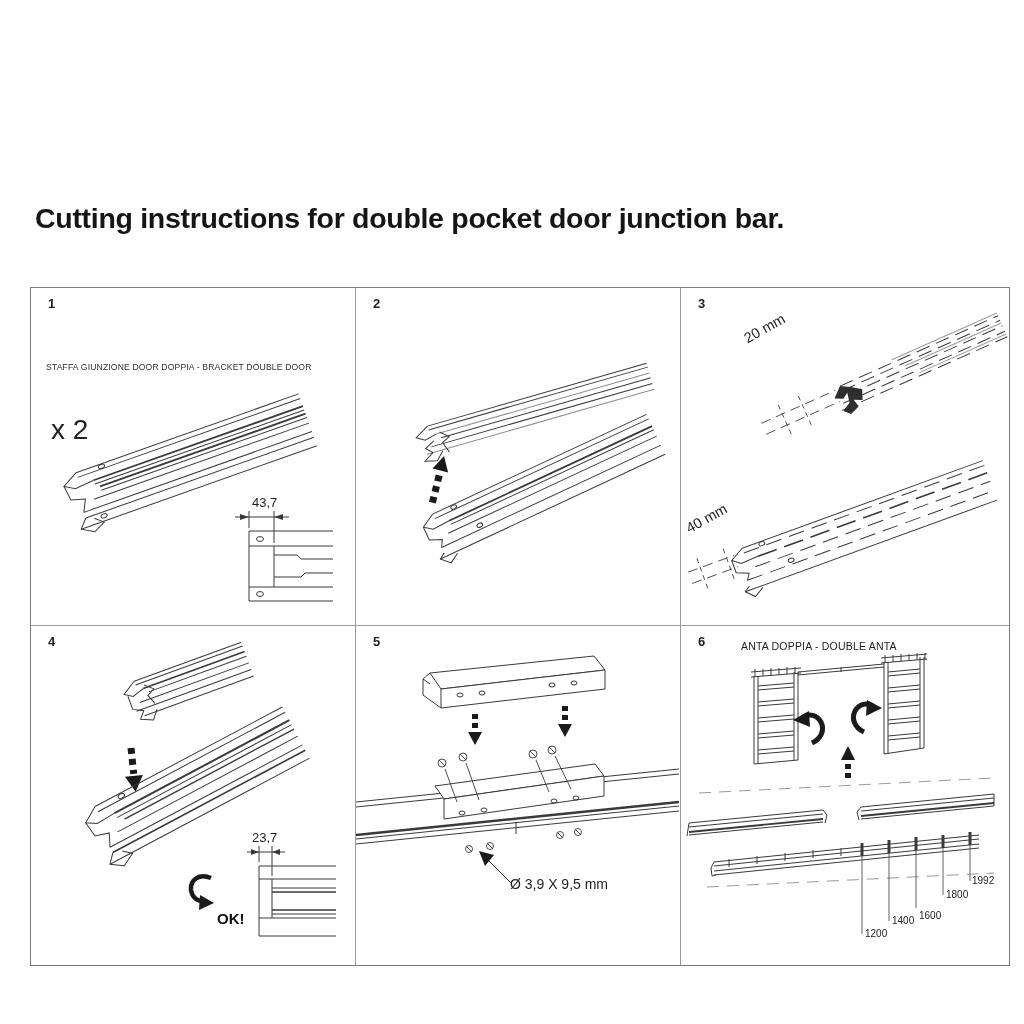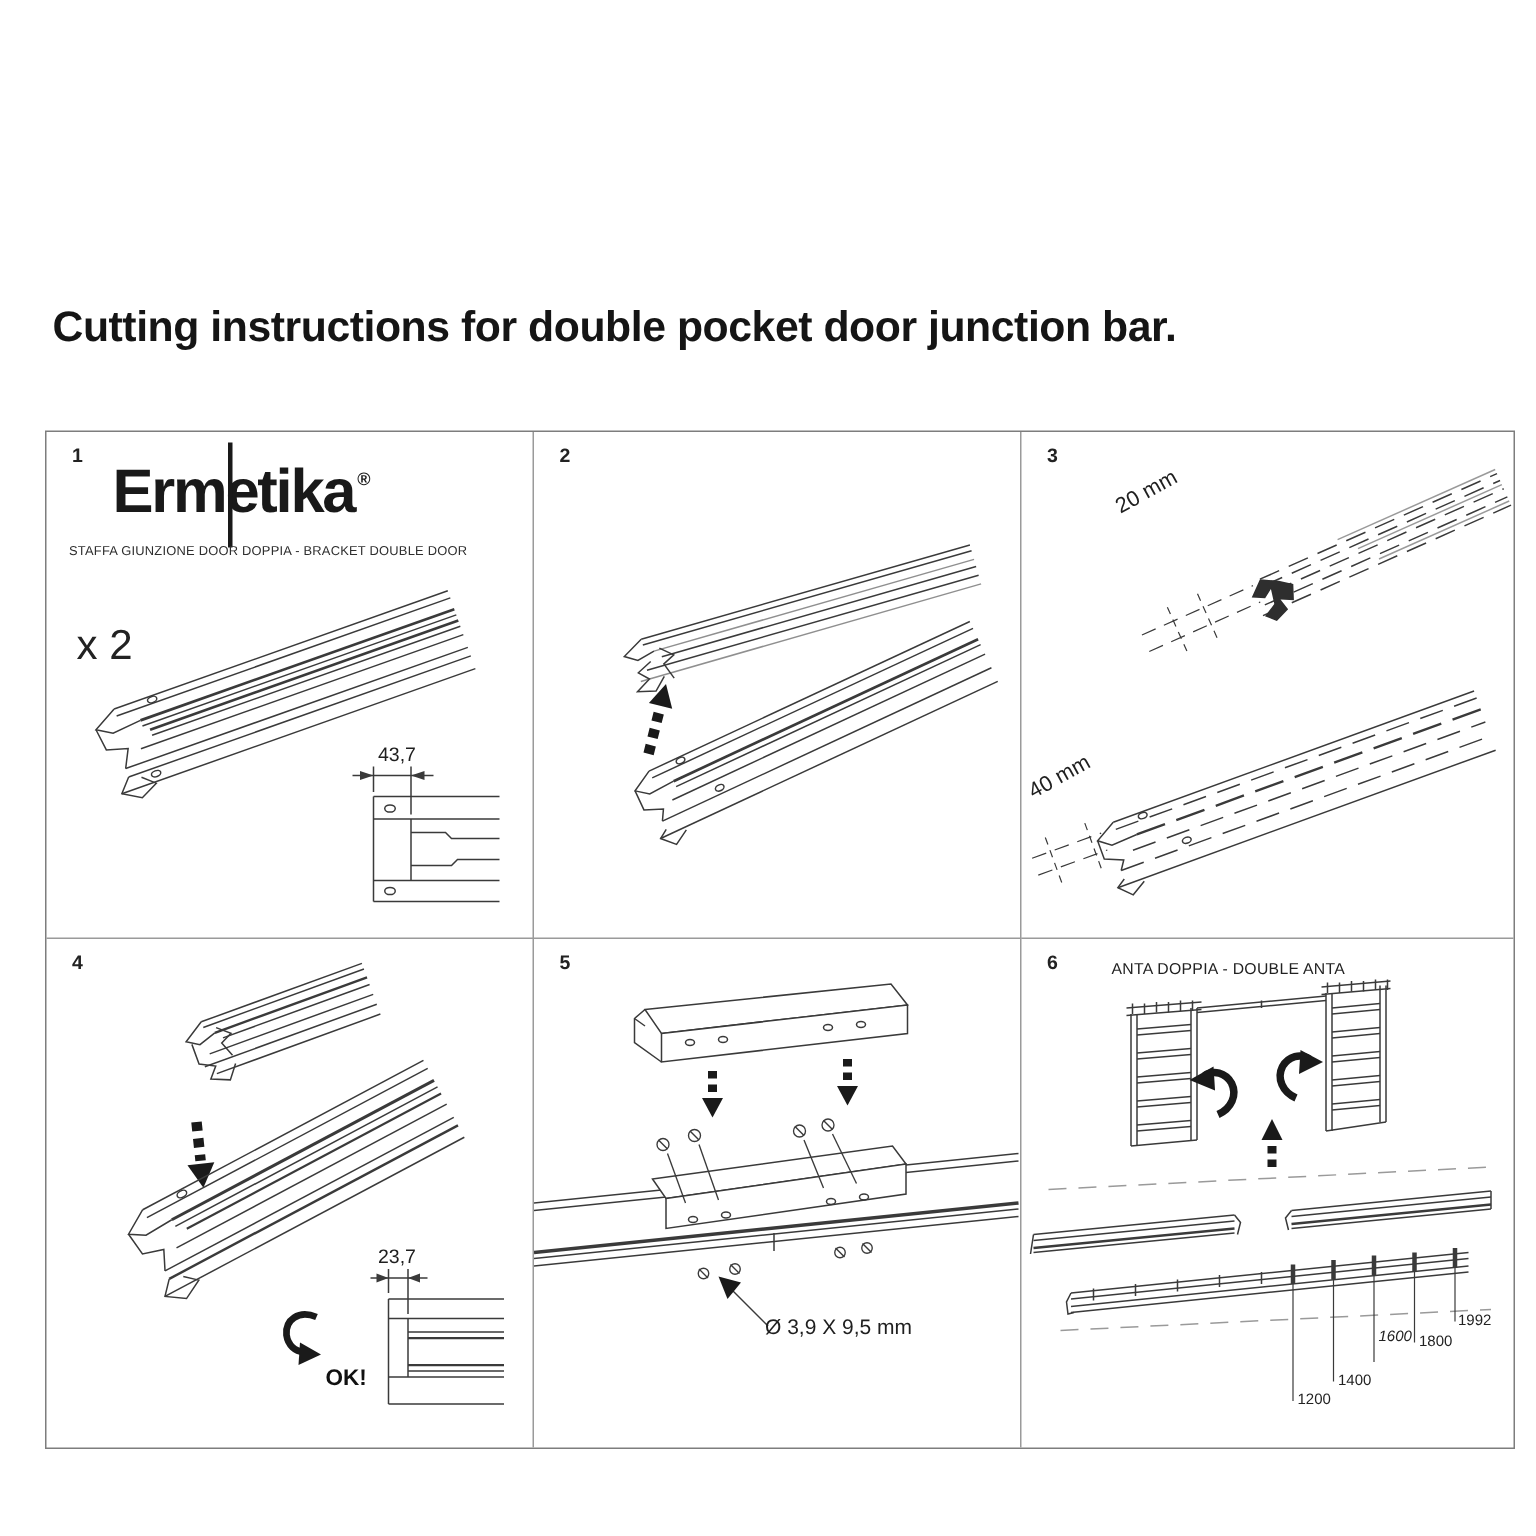--- a/index.html
+++ b/index.html
@@ -26,24 +26,20 @@
 </style>
 </head>
 <body>
 
 <div class="page-title">Cutting instructions for double pocket door junction bar.</div>
 
 <div class="grid">
 
   <div class="cell br bb">
     <span class="pnum">1</span>
-    <div class="lbl logo">
-      <span>Ermetika</span><sup>®</sup>
-      <span class="bar"></span>
-    </div>
     <div class="lbl subtitle">STAFFA GIUNZIONE DOOR DOPPIA - BRACKET DOUBLE DOOR</div>
     <div class="lbl qty">x 2</div>
     <div class="lbl dim" style="left:221px;top:207px;">43,7</div>
     <svg class="art" width="325" height="338" viewBox="0 0 325 338">
       <g stroke="#3a3a3a" fill="none" stroke-width="1">
         <g transform="translate(30,190) rotate(-19.5)">
           <line x1="16" y1="0" x2="252" y2="0"></line>
             <line x1="16" y1="5" x2="252" y2="5"></line>
           <line x1="30" y1="13" x2="252" y2="13" stroke-width="1.8"></line>
             <line x1="30" y1="17" x2="252" y2="17"></line>
@@ -288,21 +284,21 @@
         </g>
       </g>
     </svg>
   </div>
 
   <div class="cell">
     <span class="pnum">6</span>
     <div class="lbl p6head">ANTA DOPPIA - DOUBLE ANTA</div>
     <div class="lbl len" style="left:184px;top:302px;">1200</div>
     <div class="lbl len" style="left:211px;top:289px;">1400</div>
-    <div class="lbl len" style="left:238px;top:260px;font-style:italic;">1600</div>
+    <div class="lbl len" style="left:238px;top:284px;">1600</div>
     <div class="lbl len" style="left:265px;top:263px;">1800</div>
     <div class="lbl len" style="left:291px;top:249px;">1992</div>
     <svg class="art" width="328" height="339" viewBox="0 0 328 339">
       <g stroke="#3a3a3a" fill="none" stroke-width="1">
         <g>
           <line x1="73" y1="50" x2="73" y2="138"></line>
             <line x1="77" y1="50" x2="77" y2="138"></line>
           <line x1="113" y1="46" x2="113" y2="134"></line>
             <line x1="117" y1="46" x2="117" y2="134"></line>
           <line x1="77" y1="60" x2="113" y2="57"></line>

